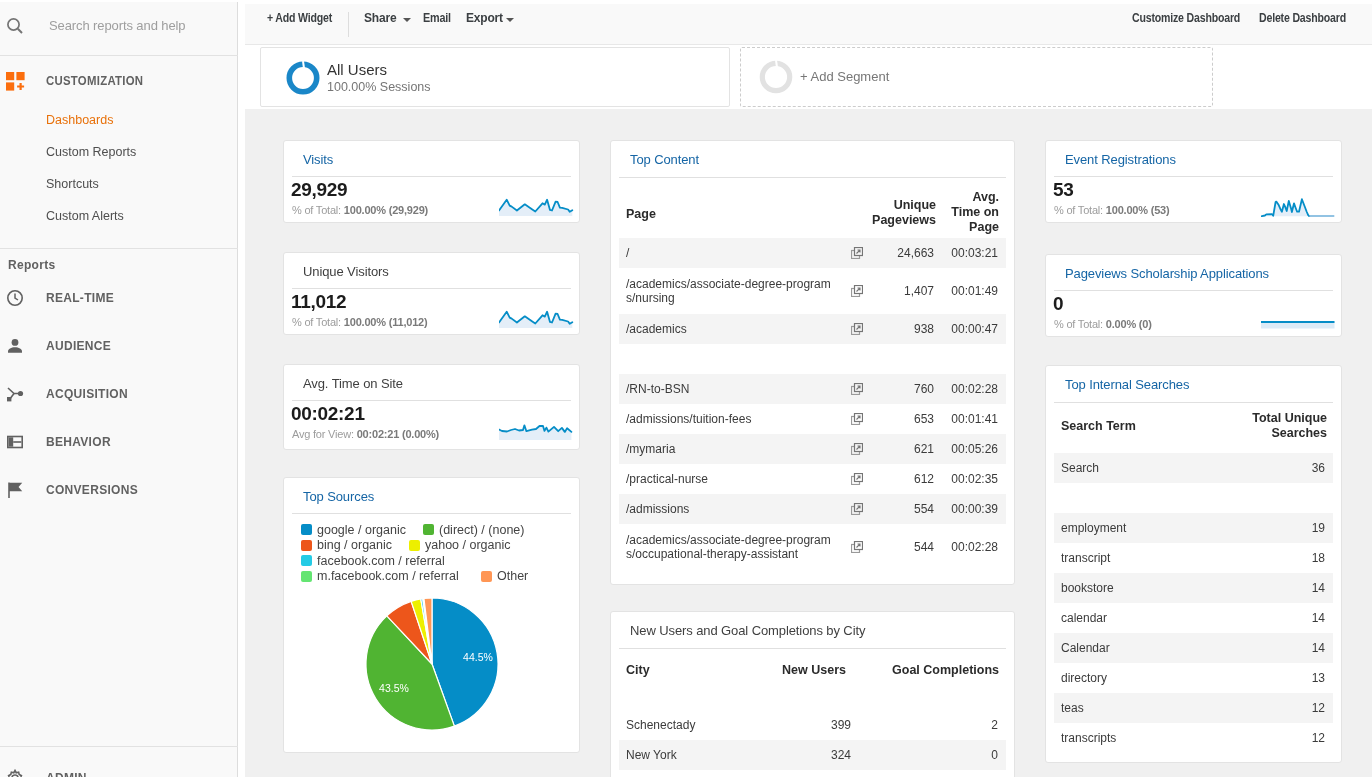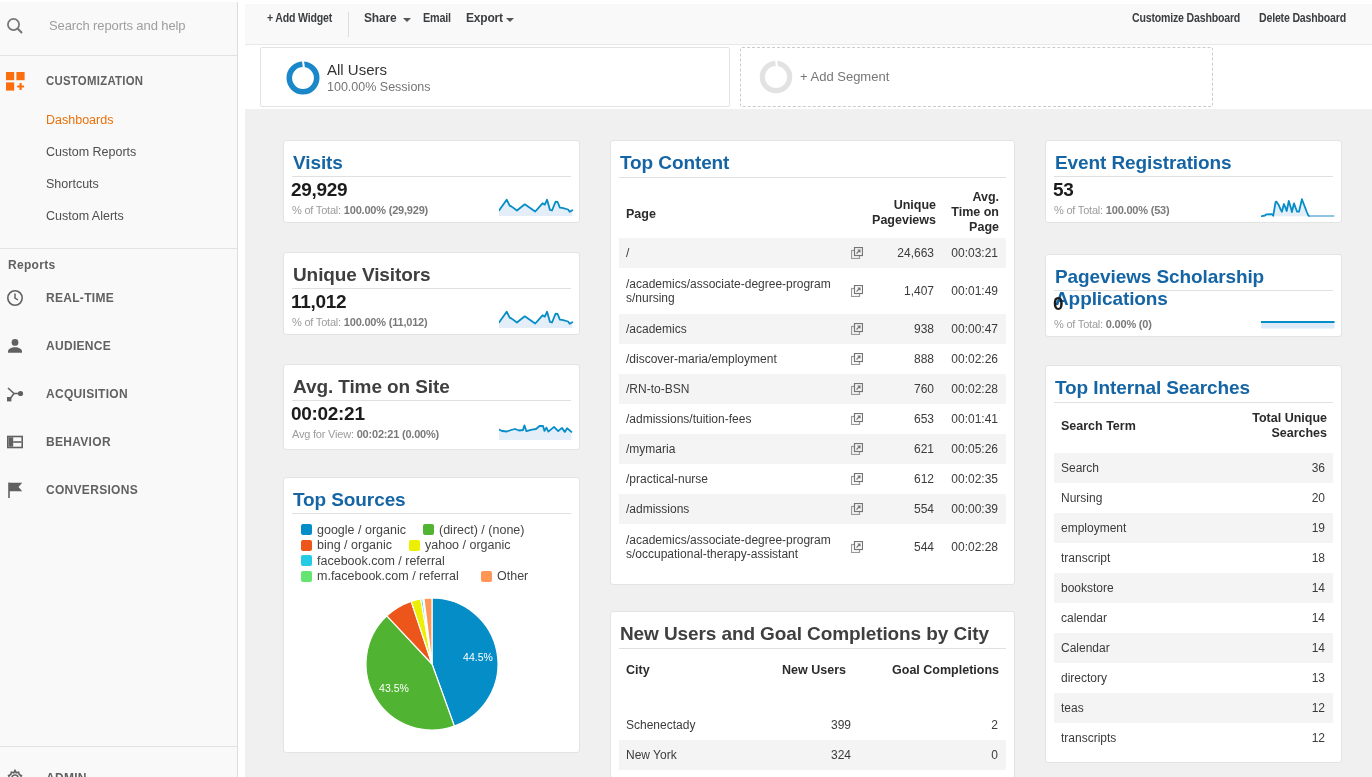--- a/index.html
+++ b/index.html
@@ -9,21 +9,21 @@
 #sidebar { position:absolute; left:0; top:2px; width:238px; height:775px; background:#f9f9f9; border-right:1px solid #ddd; }
 .sdiv { position:absolute; left:0; width:238px; height:1px; background:#e2e2e2; }
 .navhead { position:absolute; left:46px; font-size:12px; font-weight:bold; color:#616161; letter-spacing:.3px; }
 .navitem { position:absolute; left:46px; font-size:12.5px; color:#4e4e4e; }
 .sicon { position:absolute; left:6px; }
 #toolbar { position:absolute; left:245px; top:4px; width:1127px; height:41px; background:#f9f9f9; border-bottom:1px solid #e8e8e8; }
 .tbtn { position:absolute; top:0; line-height:37px; font-size:12px; font-weight:bold; color:#3c4043; letter-spacing:-.2px; transform-origin:left center; }
 .caret { position:absolute; top:18px; width:0; height:0; border-left:4px solid transparent; border-right:4px solid transparent; border-top:4px solid #555; }
 #dashbg { position:absolute; left:245px; top:109px; width:1127px; height:668px; background:#f0f0f0; }
 .card { position:absolute; background:#fff; border:1px solid #e3e3e3; border-radius:3px; }
-.ct { position:absolute; left:9px; top:10.5px; font-size:19px; letter-spacing:-.1px;font-weight:bold; }
+.ct { position:absolute; left:19px; top:10.5px; font-size:13px; letter-spacing:-.1px; }
 .blue { color:#1565a5; }
 .dkt { color:#3f3f3f; }
 .cdiv { position:absolute; left:8px; right:8px; top:35px; height:1px; background:#e0e0e0; }
 .num { position:absolute; left:7px; top:38px; font-size:19px; letter-spacing:-.3px; font-weight:bold; color:#1c1c1c; }
 .sub { position:absolute; left:8px; top:62.5px; font-size:11px; color:#9c9c9c; letter-spacing:-.2px; }
 .sub b { color:#7a7a7a; }
 .spark { position:absolute; left:215px; top:49px; }
 .trow { position:absolute; left:8px; right:8px; height:30px; font-size:12px; color:#3b3b3b; }
 .gr { background:#f4f4f4; }
 .c1 { position:absolute; left:7px; top:0; line-height:30px; white-space:nowrap; }
@@ -201,30 +201,20 @@
 <div class="trow gr" style="top:173px">
       <span class="c1">/academics</span>
       <svg class="niw" style="left:232px;top:9px" width="12" height="12" viewBox="0 0 12 12">
         <rect x="0.5" y="3.5" width="8" height="8" fill="none" stroke="#9a9a9a" stroke-width="1.2"></rect>
         <rect x="3.5" y="0.5" width="8" height="8" fill="#f4f4f4" stroke="#757575" stroke-width="1.2"></rect>
         <path d="M5.5,6.5 L9,3 M6.5,3 h2.5 v2.5" fill="none" stroke="#757575" stroke-width="1.1"></path>
       </svg>
       <span class="rv" style="right:72px">938</span>
       <span class="rv" style="right:8px">00:00:47</span>
     </div>
-<div class="trow" style="top:203px">
-      <span class="c1">/discover-maria/employment</span>
-      <svg class="niw" style="left:232px;top:9px" width="12" height="12" viewBox="0 0 12 12">
-        <rect x="0.5" y="3.5" width="8" height="8" fill="none" stroke="#9a9a9a" stroke-width="1.2"></rect>
-        <rect x="3.5" y="0.5" width="8" height="8" fill="#fff" stroke="#757575" stroke-width="1.2"></rect>
-        <path d="M5.5,6.5 L9,3 M6.5,3 h2.5 v2.5" fill="none" stroke="#757575" stroke-width="1.1"></path>
-      </svg>
-      <span class="rv" style="right:72px">888</span>
-      <span class="rv" style="right:8px">00:02:26</span>
-    </div>
 <div class="trow gr" style="top:233px">
       <span class="c1">/RN-to-BSN</span>
       <svg class="niw" style="left:232px;top:9px" width="12" height="12" viewBox="0 0 12 12">
         <rect x="0.5" y="3.5" width="8" height="8" fill="none" stroke="#9a9a9a" stroke-width="1.2"></rect>
         <rect x="3.5" y="0.5" width="8" height="8" fill="#f4f4f4" stroke="#757575" stroke-width="1.2"></rect>
         <path d="M5.5,6.5 L9,3 M6.5,3 h2.5 v2.5" fill="none" stroke="#757575" stroke-width="1.1"></path>
       </svg>
       <span class="rv" style="right:72px">760</span>
       <span class="rv" style="right:8px">00:02:28</span>
     </div>
@@ -321,24 +311,20 @@
 </div>
 <div class="card" id="searches" style="left:1045px;top:365px;width:297px;height:398px">
 <div class="ct blue">Top Internal Searches</div>
 <div class="cdiv" style="top:36px"></div>
 <div class="th" style="left:15px;top:53px">Search Term</div>
 <div class="th thr" style="left:181px;top:45px;width:100px;line-height:15px">Total Unique<br>Searches</div>
 <div class="trow gr" style="top:87px">
       <span class="c1">Search</span>
       <span class="rv" style="right:8px">36</span>
     </div>
-<div class="trow" style="top:117px">
-      <span class="c1">Nursing</span>
-      <span class="rv" style="right:8px">20</span>
-    </div>
 <div class="trow gr" style="top:147px">
       <span class="c1">employment</span>
       <span class="rv" style="right:8px">19</span>
     </div>
 <div class="trow" style="top:177px">
       <span class="c1">transcript</span>
       <span class="rv" style="right:8px">18</span>
     </div>
 <div class="trow gr" style="top:207px">
       <span class="c1">bookstore</span>

